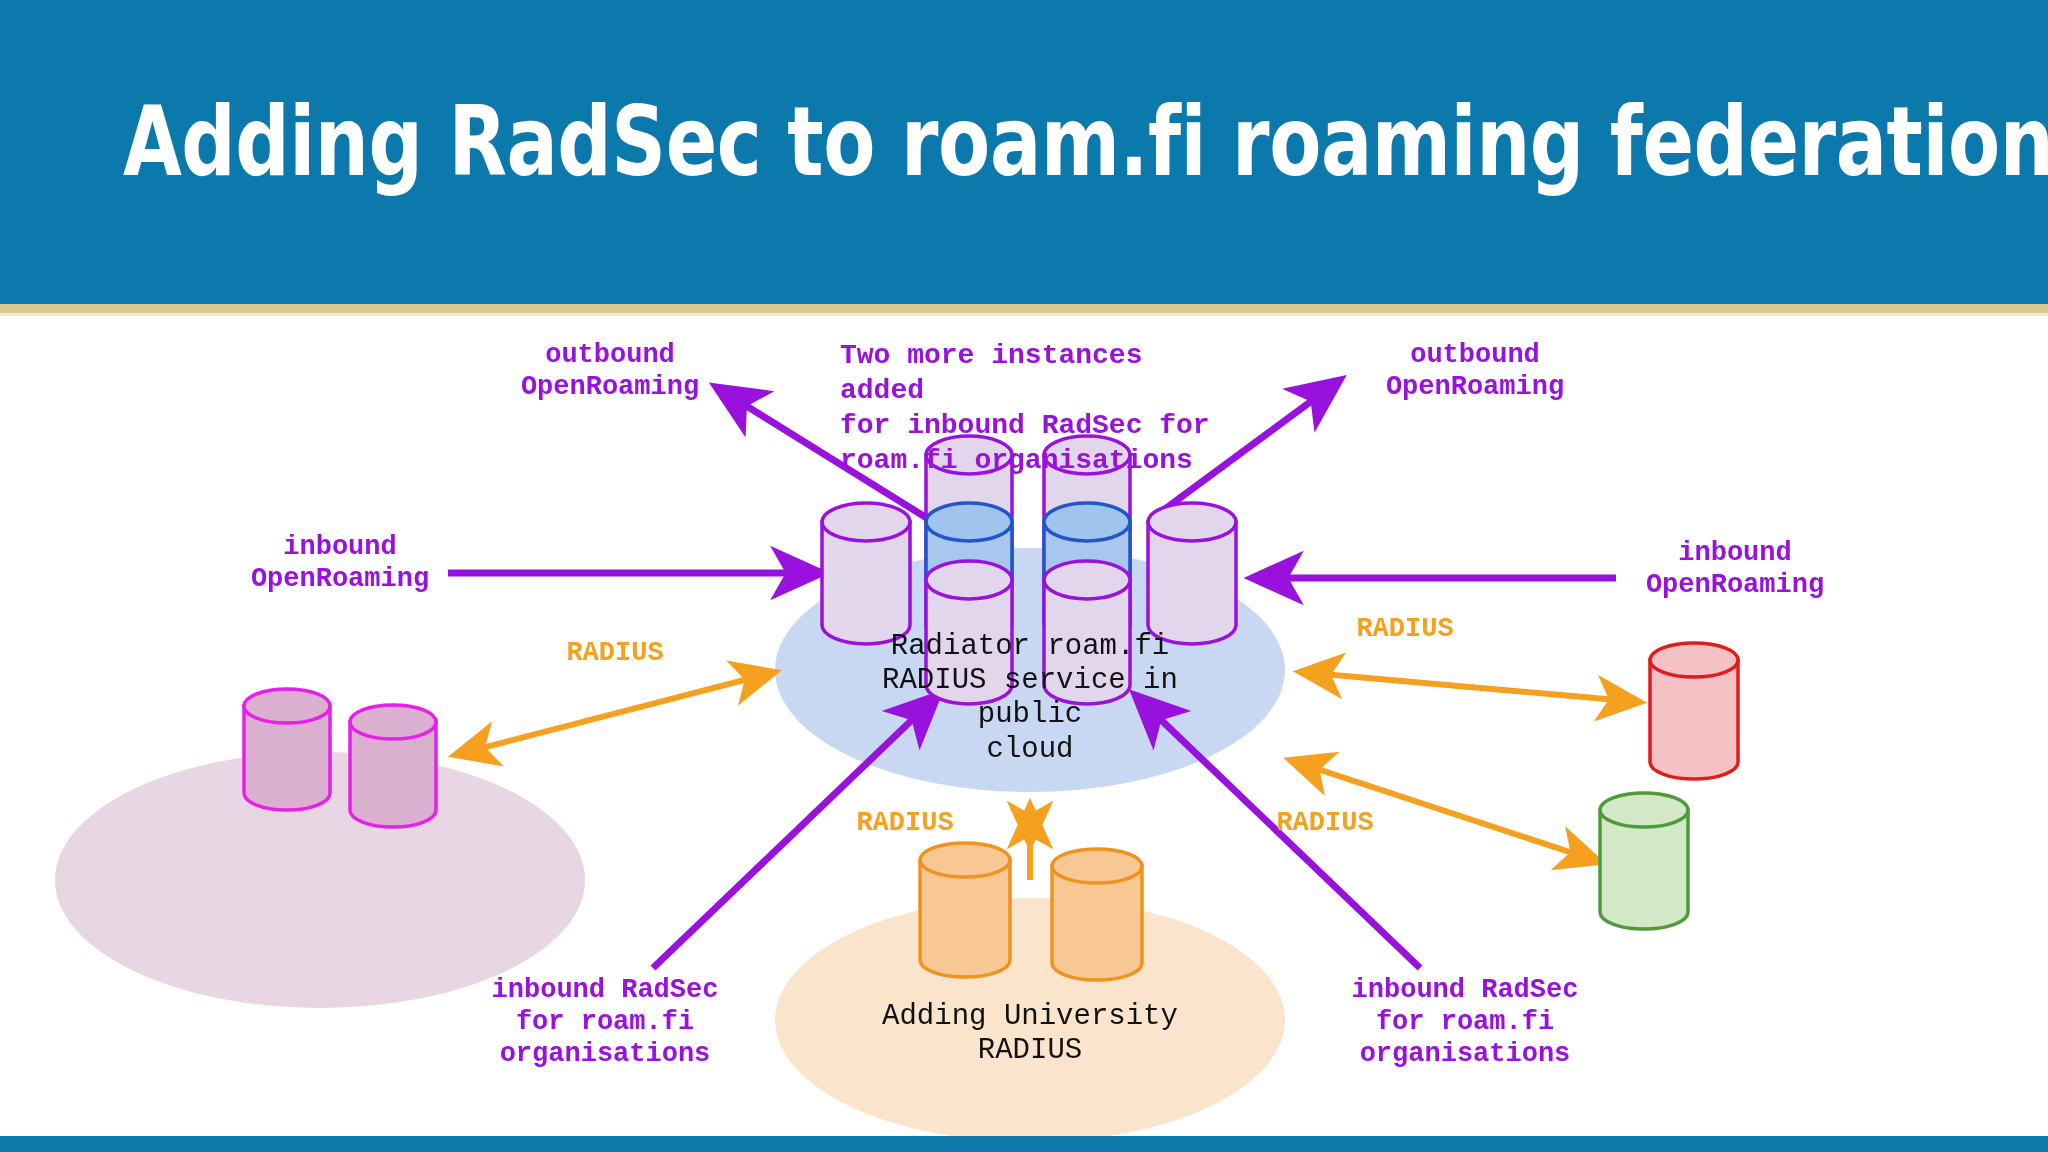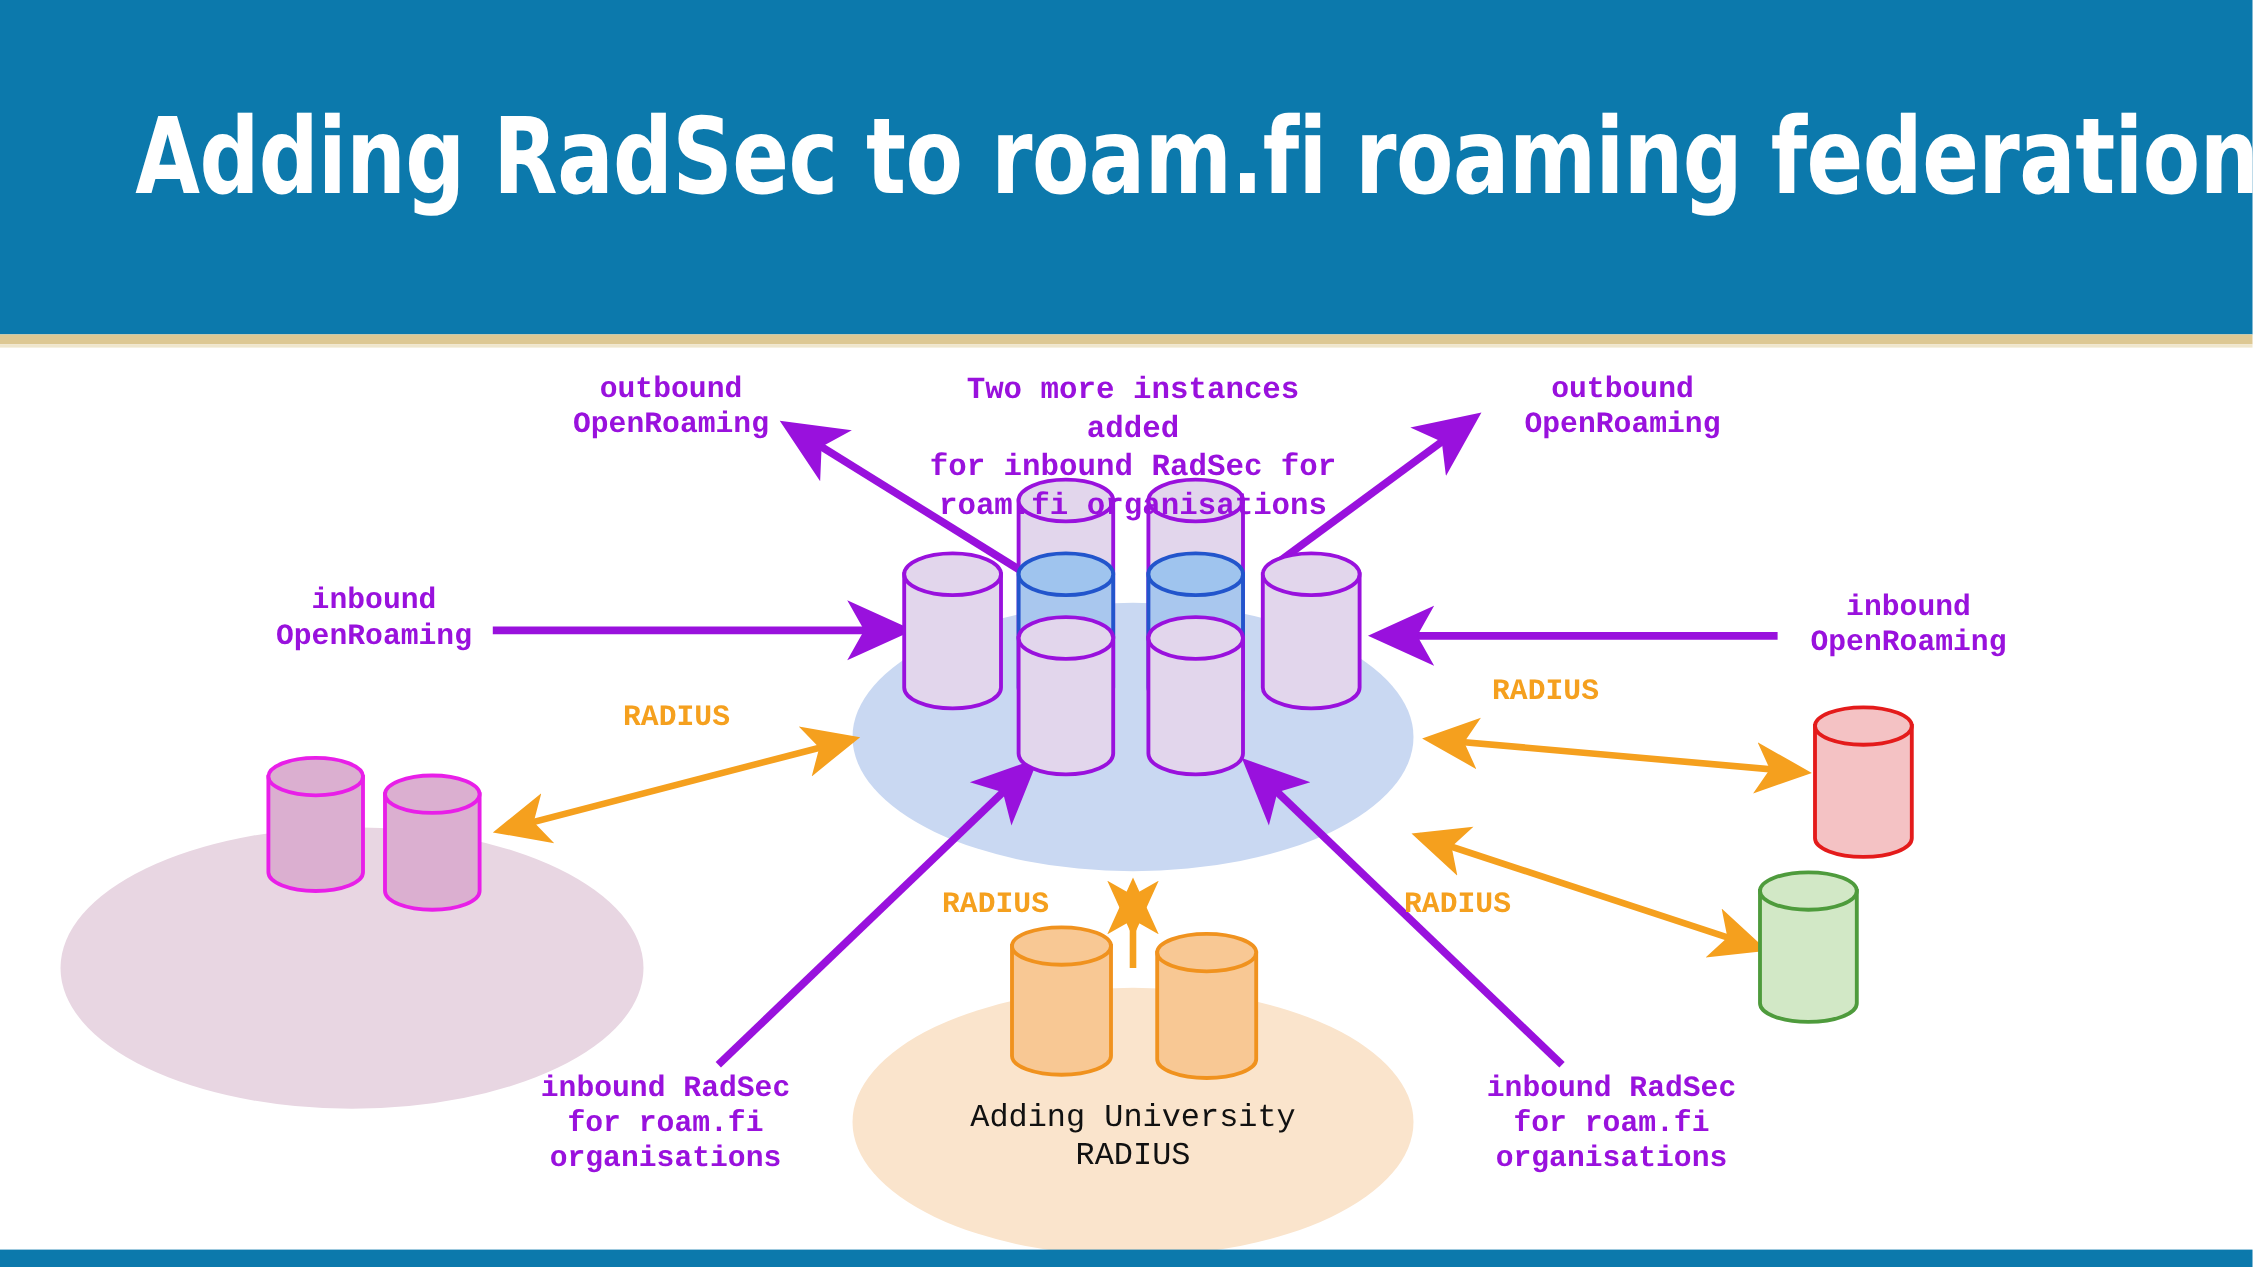--- a/index.html
+++ b/index.html
@@ -93,21 +93,20 @@
   .lbl-black {
     color: #111111;
     font-size: 29px;
     text-align: center;
     font-weight: normal;
   }
   .lbl-center-head {
     color: #9911DD;
     font-weight: bold;
     font-size: 28px;
-    text-align: center;
     line-height: 1.25;
   }
 </style>
 </head>
 <body>
 
 <div id="slide">
 
   <div class="header-bar"></div>
   <div class="header-rule"></div>
@@ -221,20 +220,23 @@
     <g>
       <path d="M1600,810 L1600,912 A44,17 0 0 0 1688,912 L1688,810 Z" fill="#D2E8C6" stroke="#4E9B3C" stroke-width="3.5"></path>
       <ellipse cx="1644" cy="810" rx="44" ry="17" fill="#D2E8C6" stroke="#4E9B3C" stroke-width="3.5"></ellipse>
     </g>
   </svg>
 
   <div class="lbl lbl-center-head" style="left:840px; top:338px; width:380px;">Two more instances added
 for inbound RadSec for
 roam.fi organisations</div>
 
+  <div class="lbl lbl-black" style="left:850px; top:630px; width:360px;">Radiator roam.fi
+RADIUS service in public
+cloud</div>
 
   <div class="lbl lbl-purple" style="left:495px; top:340px; width:230px;">outbound
 OpenRoaming</div>
 
   <div class="lbl lbl-purple" style="left:1355px; top:340px; width:240px;">outbound
 OpenRoaming</div>
 
   <div class="lbl lbl-purple" style="left:225px; top:532px; width:230px;">inbound
 OpenRoaming</div>
 

